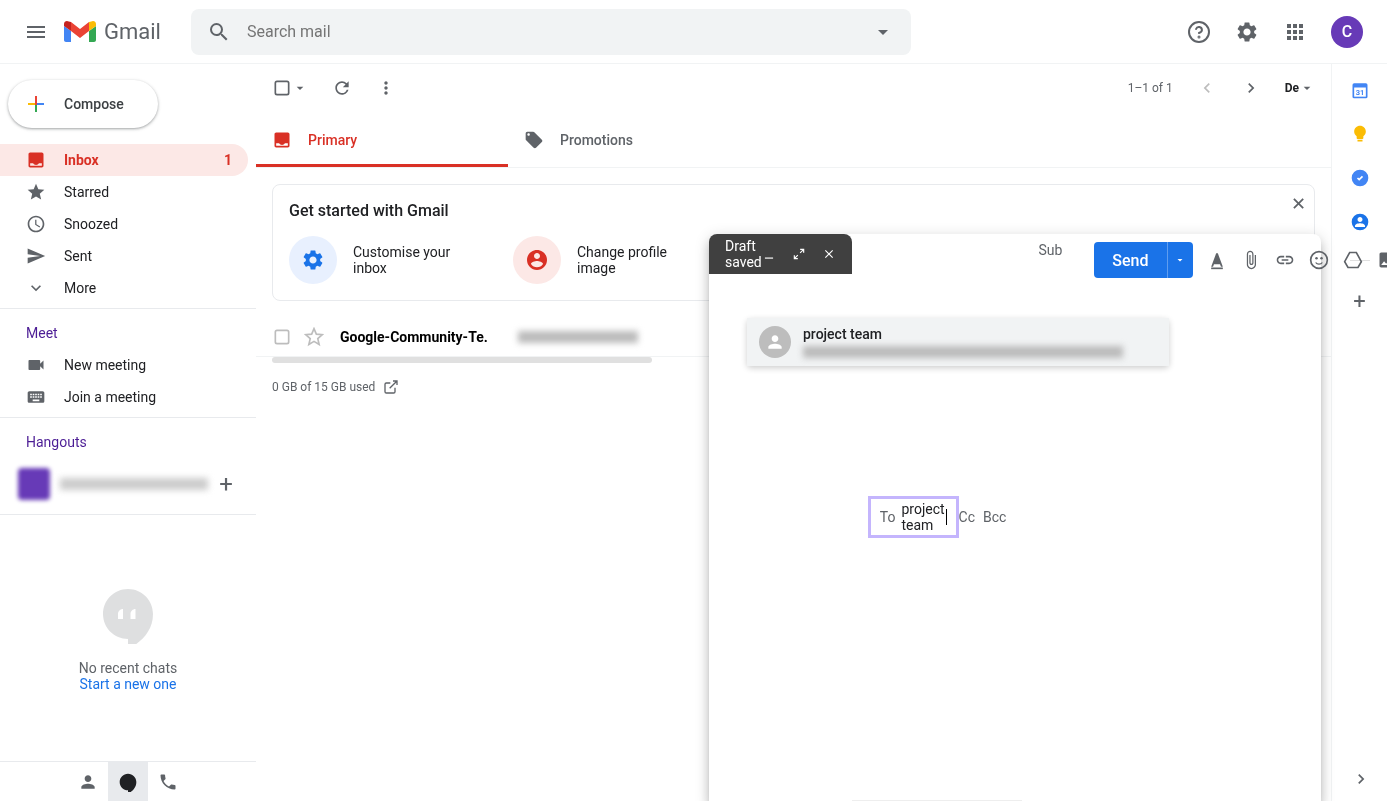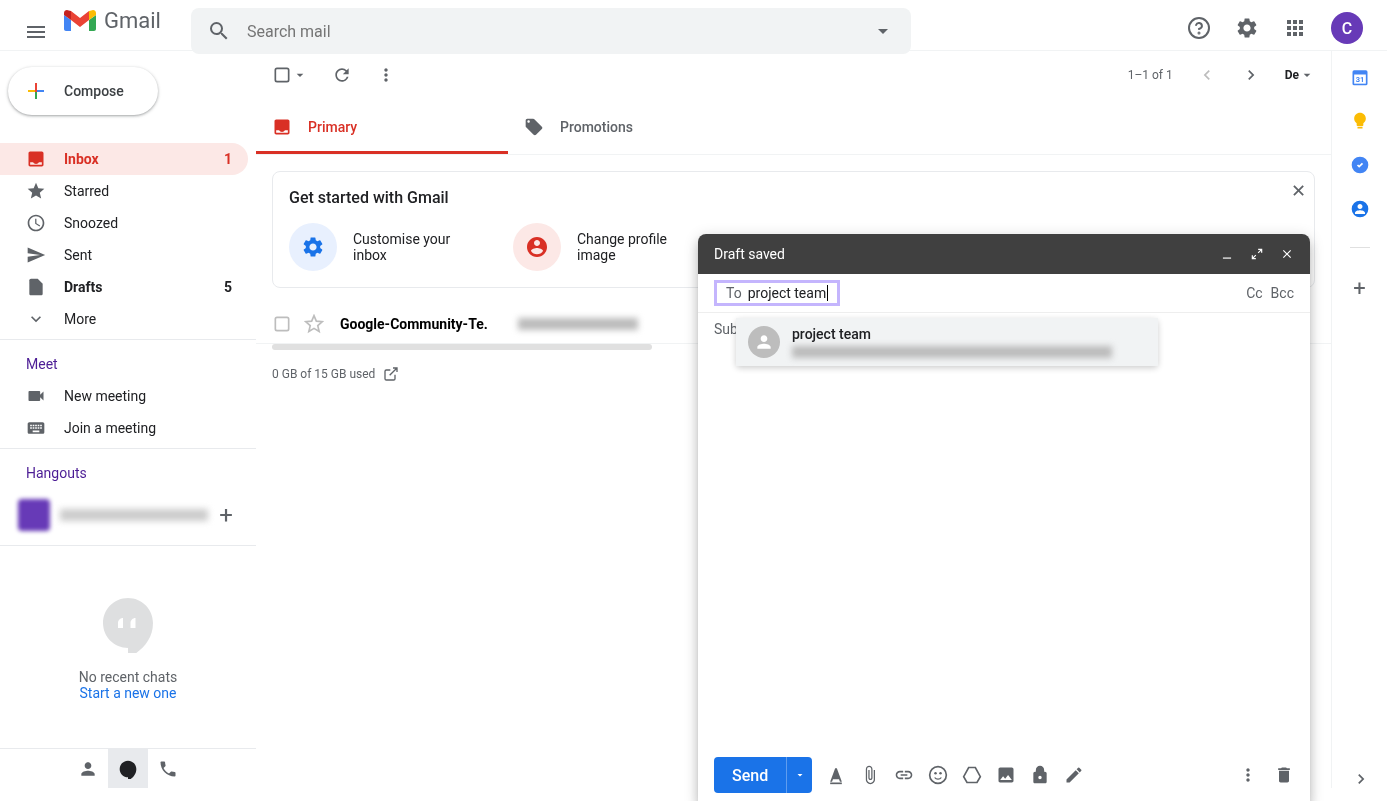--- a/index.html
+++ b/index.html
@@ -1,29 +1,29 @@
 <!DOCTYPE html>
 <html><head>
 <meta charset="utf-8">
 <style>
 *{margin:0;padding:0;box-sizing:border-box;font-family:'Google Sans',Roboto,Arial,sans-serif}
 body{background:#fff;overflow:hidden;width:1387px;height:801px;position:relative}
-.header{height:51px;display:flex;align-items:flex-start;padding:8px;border-bottom:1px solid #f1f3f4}
+.header{height:64px;display:flex;align-items:center;padding:8px;border-bottom:1px solid #f1f3f4}
 .menu-btn{width:48px;height:48px;display:flex;align-items:center;justify-content:center;border-radius:50%;cursor:pointer;margin-left:4px}
 .logo-wrap{display:flex;align-items:center;margin-left:4px;margin-right:30px}
 .gmail-text{font-size:22px;color:#5f6368;margin-left:8px}
 .search-box{flex:0 0 720px;height:46px;background:#f1f3f4;border-radius:8px;display:flex;align-items:center;padding:0 8px}
 .search-box input{flex:1;border:none;background:transparent;font-size:16px;padding:0 8px;outline:none}
 .search-icon,.search-dropdown{width:40px;height:40px;display:flex;align-items:center;justify-content:center;color:#5f6368;cursor:pointer}
 .header-right{margin-left:auto;display:flex;align-items:center;gap:8px;padding-right:16px}
 .header-icon{width:40px;height:40px;display:flex;align-items:center;justify-content:center;color:#5f6368;cursor:pointer;border-radius:50%}
 .avatar{width:32px;height:32px;border-radius:50%;background:#673ab7;color:#fff;display:flex;align-items:center;justify-content:center;font-size:16px;font-weight:500;margin-left:8px}
 .body{display:flex;height:calc(801px - 64px)}
 .sidebar{width:256px;padding-top:8px;display:flex;flex-direction:column;overflow:hidden}
-.compose-btn{margin:8px 8px 28px 8px;height:48px;width:150px;border-radius:24px;box-shadow:0 1px 2px 0 rgba(60,64,67,.3),0 1px 3px 1px rgba(60,64,67,.15);display:flex;align-items:center;padding-left:16px;cursor:pointer;background:#fff}
+.compose-btn{margin:8px 8px 16px 8px;height:48px;width:150px;border-radius:24px;box-shadow:0 1px 2px 0 rgba(60,64,67,.3),0 1px 3px 1px rgba(60,64,67,.15);display:flex;align-items:center;padding-left:16px;cursor:pointer;background:#fff}
 .compose-btn span{margin-left:16px;font-size:14px;color:#3c4043;font-weight:500}
 .nav-item{height:32px;display:flex;align-items:center;padding-left:26px;padding-right:16px;border-radius:0 16px 16px 0;margin-right:8px;cursor:pointer;color:#202124;font-size:14px}
 .nav-item.active{background:#fce8e6;color:#d93025;font-weight:700}
 .nav-item.bold{font-weight:700}
 .nav-item .nav-icon{width:20px;margin-right:18px;color:#5f6368;display:flex;align-items:center}
 .nav-item.active .nav-icon{color:#d93025}
 .nav-item .count{margin-left:auto}
 .section-label{font-size:14px;font-weight:400;color:#4c1d95;padding:16px 0 8px 26px}
 .hangouts-row{display:flex;align-items:center;padding:8px 12px 8px 18px}
 .hangout-av{width:32px;height:32px;background:#673ab7;border-radius:4px;filter:blur(2px)}
@@ -59,21 +59,21 @@
 .email-row{height:40px;display:flex;align-items:center;padding:0 16px;border-bottom:1px solid #f1f3f4;cursor:pointer}
 .email-row .sender{font-size:14px;font-weight:700;margin-left:16px}
 .email-row .subj{margin-left:30px;height:12px;width:120px;background:#bbb;filter:blur(3px)}
 .storage{padding:12px 16px;font-size:12px;color:#5f6368;display:flex;align-items:center;gap:8px}
 .scroll-track{height:6px;background:#e0e0e0;margin:0 16px 4px;width:380px;border-radius:3px}
 .rightbar{width:56px;border-left:1px solid #f1f3f4;display:flex;flex-direction:column;align-items:center;padding-top:16px;gap:24px}
 .rb-icon{width:20px;height:20px;cursor:pointer}
 .rb-div{width:20px;border-top:1px solid #e0e0e0;margin:4px 0}
 .rb-plus{color:#5f6368;font-size:22px;cursor:pointer}
 .rb-collapse{position:absolute;bottom:12px;right:16px;color:#5f6368;cursor:pointer}
-.compose-window{position:absolute;right:77px;bottom:0;width:612px;height:567px;background:#fff;box-shadow:0 8px 10px 1px rgba(0,0,0,.14),0 3px 14px 2px rgba(0,0,0,.12),0 5px 5px -3px rgba(0,0,0,.2);border-radius:8px 8px 0 0;display:flex;flex-direction:column;z-index:100}
+.compose-window{position:absolute;right:66px;bottom:0;width:612px;height:567px;background:#fff;box-shadow:0 8px 10px 1px rgba(0,0,0,.14),0 3px 14px 2px rgba(0,0,0,.12),0 5px 5px -3px rgba(0,0,0,.2);border-radius:8px 8px 0 0;display:flex;flex-direction:row;z-index:100}
 .cw-header{height:40px;background:#404040;color:#fff;display:flex;align-items:center;padding:0 16px;border-radius:8px 8px 0 0;font-size:14px}
 .cw-header-icons{margin-left:auto;display:flex;gap:16px;cursor:pointer}
 .cw-to-row{display:flex;align-items:center;padding:6px 16px;border-bottom:1px solid #eee;font-size:14px}
 .to-highlight{border:3px solid #c4b5fd;padding:2px 9px;display:inline-flex;align-items:center;position:relative}
 .to-label{color:#5f6368;margin-right:6px}
 .to-value{color:#202124}
 .cursor-line{display:inline-block;width:1px;height:16px;background:#000;margin-left:1px}
 .cc-bcc{margin-left:auto;color:#5f6368;font-size:14px;display:flex;gap:8px}
 .cw-subj{padding:8px 16px;color:#5f6368;font-size:14px}
 .autocomplete{position:absolute;top:84px;left:38px;width:422px;background:#fff;box-shadow:0 2px 6px rgba(0,0,0,.2);border-radius:4px;z-index:200}
@@ -185,29 +185,20 @@
       <span>Snoozed</span>
     </div>
     <div class="nav-item">
       <span class="nav-icon">
           <svg width="20" height="20" viewBox="0 0 24 24" fill="currentColor">
             <path d="M2.01 21L23 12 2.01 3 2 10l15 2-15 2z"></path>
           </svg>
         </span>
       <span>Sent</span>
     </div>
-    <div class="nav-item bold">
-      <span class="nav-icon">
-          <svg width="20" height="20" viewBox="0 0 24 24" fill="currentColor">
-            <path d="M14 2H6c-1.1 0-2 .9-2 2v16c0 1.1.9 2 2 2h12c1.1 0 2-.9 2-2V8l-6-6z"></path>
-          </svg>
-        </span>
-      <span>Drafts</span>
-      <span class="count">5</span>
-    </div>
     <div class="nav-item">
       <span class="nav-icon">
           <svg width="20" height="20" viewBox="0 0 24 24" fill="currentColor">
             <path d="M16.59 8.59L12 13.17 7.41 8.59 6 10l6 6 6-6z"></path>
           </svg>
         </span>
       <span>More</span>
     </div>
 
     <div class="sidebar-divider"></div>

